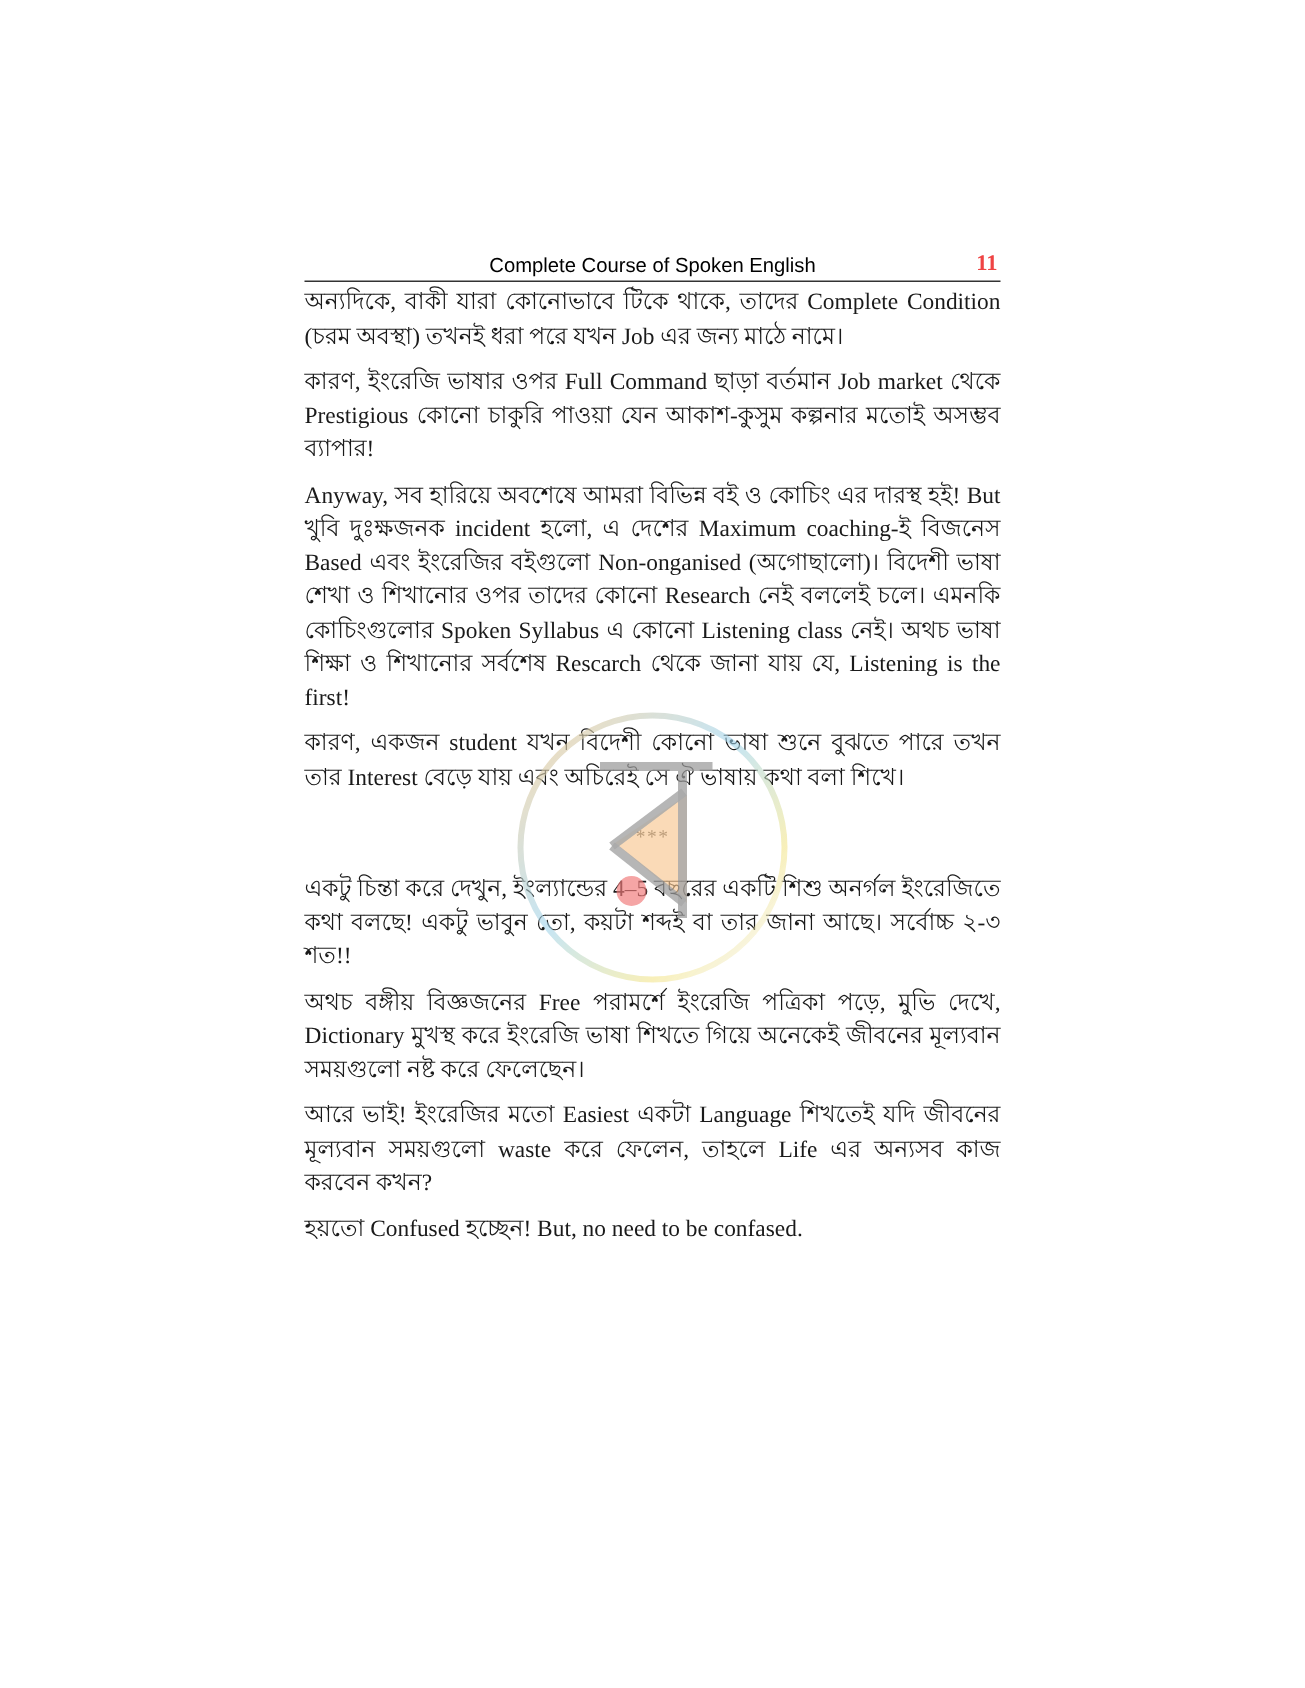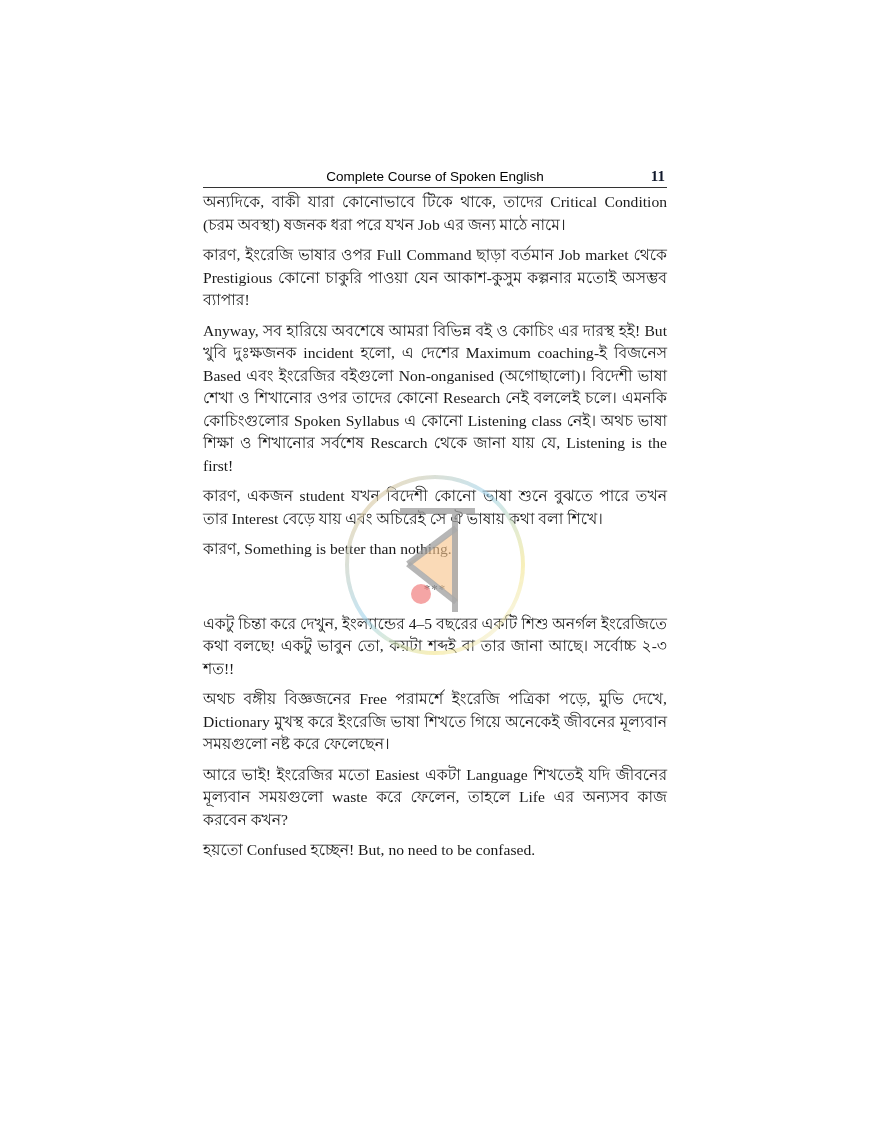--- a/index.html
+++ b/index.html
@@ -30,21 +30,21 @@
     font-size: 13.5px;
     color: #000000;
     padding-left: 0;
   }
   .page-number {
     position: absolute;
     right: 2px; top: 0;
     font-family: "Liberation Serif", serif;
     font-weight: bold;
     font-size: 15px;
-    color: #0f172a;
+    color: #ef4444;
   }
   .para {
     margin: 0 0 8px 0;
     font-size: 15.6px;
     line-height: 22.5px;
     text-align: justify;
     text-align-last: left;
   }
   .separator {
     text-align: center;
@@ -65,25 +65,24 @@
 </style>
 </head>
 <body>
 
 <div class="page">
   <div class="running-header">
     <span class="running-title">Complete Course of Spoken English</span>
     <span class="page-number">11</span>
   </div>
 
-  <p class="para">অন্যদিকে, বাকী যারা কোনোভাবে টিকে থাকে, তাদের Critical Condition (চরম অবস্থা) ষজনক ধরা পরে যখন Job এর জন্য মাঠে নামে।</p>
+  <p class="para">অন্যদিকে, বাকী যারা কোনোভাবে টিকে থাকে, তাদের Complete Condition (চরম অবস্থা) তখনই ধরা পরে যখন Job এর জন্য মাঠে নামে।</p>
   <p class="para">কারণ, ইংরেজি ভাষার ওপর Full Command ছাড়া বর্তমান Job market থেকে Prestigious কোনো চাকুরি পাওয়া যেন আকাশ-কুসুম কল্পনার মতোই অসম্ভব ব্যাপার!</p>
   <p class="para">Anyway, সব হারিয়ে অবশেষে আমরা বিভিন্ন বই ও কোচিং এর দারস্থ হই! But খুবি দুঃক্ষজনক incident হলো, এ দেশের Maximum coaching-ই বিজনেস Based এবং ইংরেজির বইগুলো Non-onganised (অগোছালো)। বিদেশী ভাষা শেখা ও শিখানোর ওপর তাদের কোনো Research নেই বললেই চলে। এমনকি কোচিংগুলোর Spoken Syllabus এ কোনো Listening class নেই। অথচ ভাষা শিক্ষা ও শিখানোর সর্বশেষ Rescarch থেকে জানা যায় যে, Listening is the first!</p>
   <p class="para">কারণ, একজন student যখন বিদেশী কোনো ভাষা শুনে বুঝতে পারে তখন তার Interest বেড়ে যায় এবং অচিরেই সে ঐ ভাষায় কথা বলা শিখে।</p>
-  <p class="para">কারণ, Something is better than nothing.</p>
 
   <div class="separator">***</div>
 
   <p class="para">একটু চিন্তা করে দেখুন, ইংল্যান্ডের 4–5 বছরের একটি শিশু অনর্গল ইংরেজিতে কথা বলছে! একটু ভাবুন তো, কয়টা শব্দই বা তার জানা আছে। সর্বোচ্চ ২-৩ শত!!</p>
   <p class="para">অথচ বঙ্গীয় বিজ্ঞজনের Free পরামর্শে ইংরেজি পত্রিকা পড়ে, মুভি দেখে, Dictionary মুখস্থ করে ইংরেজি ভাষা শিখতে গিয়ে অনেকেই জীবনের মূল্যবান সময়গুলো নষ্ট করে ফেলেছেন।</p>
   <p class="para">আরে ভাই! ইংরেজির মতো Easiest একটা Language শিখতেই যদি জীবনের মূল্যবান সময়গুলো waste করে ফেলেন, তাহলে Life এর অন্যসব কাজ করবেন কখন?</p>
   <p class="para">হয়তো Confused হচ্ছেন! But, no need to be confased.</p>
 </div>
 
 <div class="watermark">

